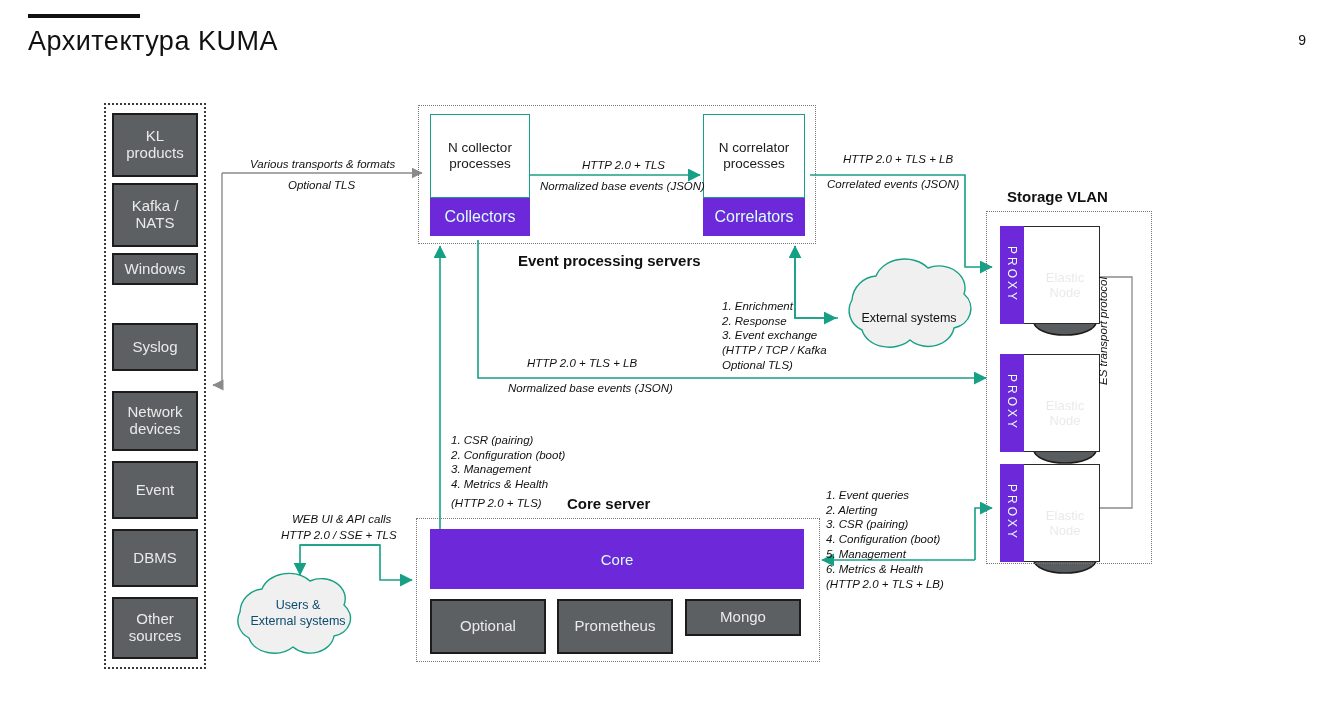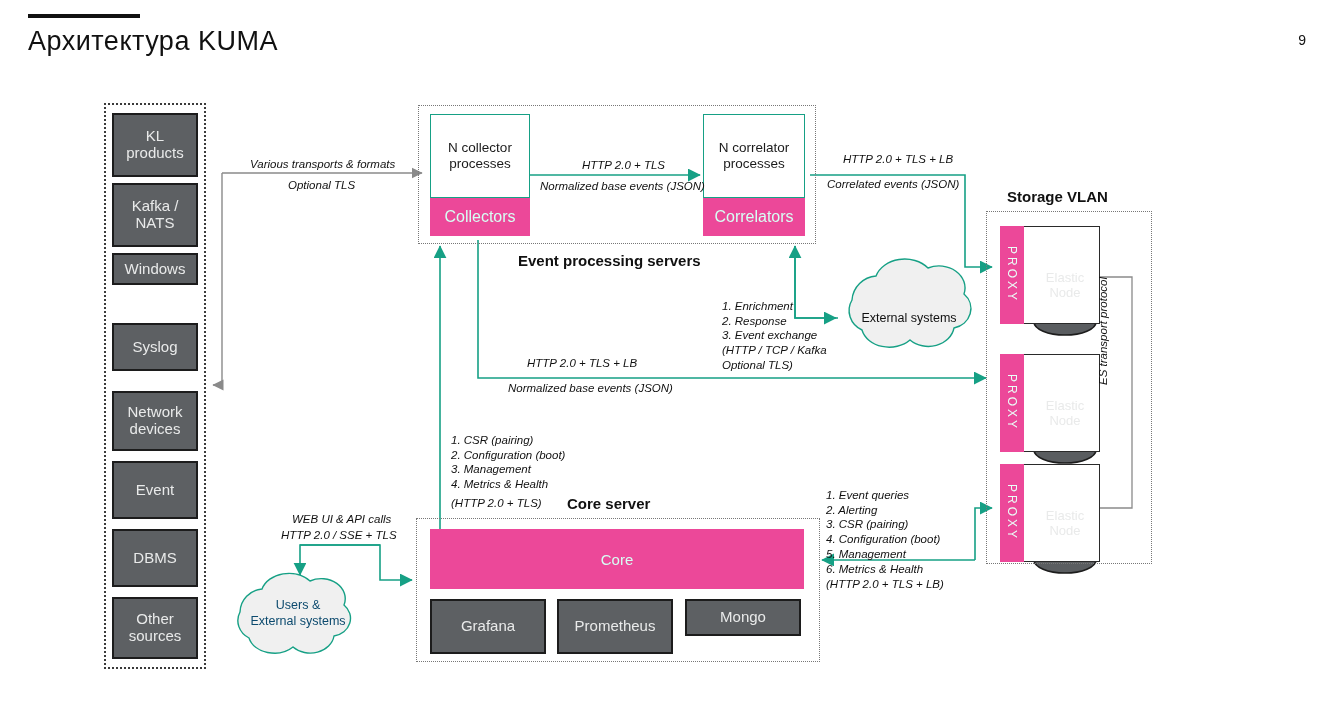--- a/index.html
+++ b/index.html
@@ -11,21 +11,21 @@
   #title-rule{left:28px;top:14px;width:112px;height:4px;background:#111;}
   #page-title{left:28px;top:26px;font-size:27px;letter-spacing:.5px;color:#111;white-space:nowrap;}
   #page-number{right:26px;top:32px;font-size:14px;color:#111;}
 
   
   .dashed{border:2px dotted #3a3a3a;box-sizing:border-box;background:transparent;}
   .dashed-thin{border:1.6px dotted #777;box-sizing:border-box;background:transparent;}
   .gbox{background:#5d6063;border:2px solid #1c1c1c;box-sizing:border-box;
         display:flex;align-items:center;justify-content:center;text-align:center;
         color:#e9eaea;font-size:15px;line-height:1.12;}
-  .tealbox{background:#ec4899;box-sizing:border-box;display:flex;align-items:center;
+  .tealbox{background:#6d28d9;box-sizing:border-box;display:flex;align-items:center;
            justify-content:center;text-align:center;color:#d7fff4;font-size:15px;}
   .whitebox{background:#ffffff;border:1.6px solid #16a085;box-sizing:border-box;
             display:flex;align-items:center;justify-content:center;text-align:center;
             font-size:13.5px;line-height:1.2;color:#1b1b1b;}
   .section-label{font-weight:bold;font-size:15px;color:#111;white-space:nowrap;}
   .anno{font-style:italic;font-size:11.5px;line-height:1.28;color:#111;white-space:pre;}
   .anno-c{font-style:italic;font-size:11.5px;color:#111;white-space:nowrap;text-align:center;}
 
   
   #wires{position:absolute;left:0;top:0;width:1332px;height:709px;pointer-events:none;}
@@ -120,21 +120,21 @@
 <div class="abs tealbox" style="left:430px;top:198px;width:100px;height:38px;font-size:16px;">Collectors</div>
 
 <div class="abs whitebox" style="left:703px;top:114px;width:102px;height:84px;white-space:pre;">N correlator
 processes</div>
 <div class="abs tealbox" style="left:703px;top:198px;width:102px;height:38px;font-size:16px;">Correlators</div>
 
 <div class="abs section-label" style="left:518px;top:252px;">Event processing servers</div>
 
 <div class="abs dashed-thin" style="left:416px;top:518px;width:404px;height:144px;"></div>
 <div class="abs tealbox" style="left:430px;top:529px;width:374px;height:60px;font-size:15px;">Core</div>
-<div class="abs gbox" style="left:430px;top:599px;width:116px;height:55px;">Grafana</div>
+<div class="abs gbox" style="left:430px;top:599px;width:116px;height:55px;">Optional</div>
 <div class="abs gbox" style="left:557px;top:599px;width:116px;height:55px;">Prometheus</div>
 <div class="abs gbox" style="left:685px;top:599px;width:116px;height:37px;">Mongo</div>
 <div class="abs section-label" style="left:567px;top:495px;">Core server</div>
 
 <div class="abs section-label" style="left:1007px;top:188px;">Storage VLAN</div>
 <div class="abs dashed-thin" style="left:986px;top:211px;width:166px;height:353px;"></div>
 
 <div class="abs" style="left:1000px;top:226px;width:100px;height:98px;border:1.6px solid #2a2a2a;
             box-sizing:border-box;background:#fff;"></div>
 <div class="abs tealbox" style="left:1000px;top:226px;width:24px;height:98px;writing-mode:vertical-rl;

